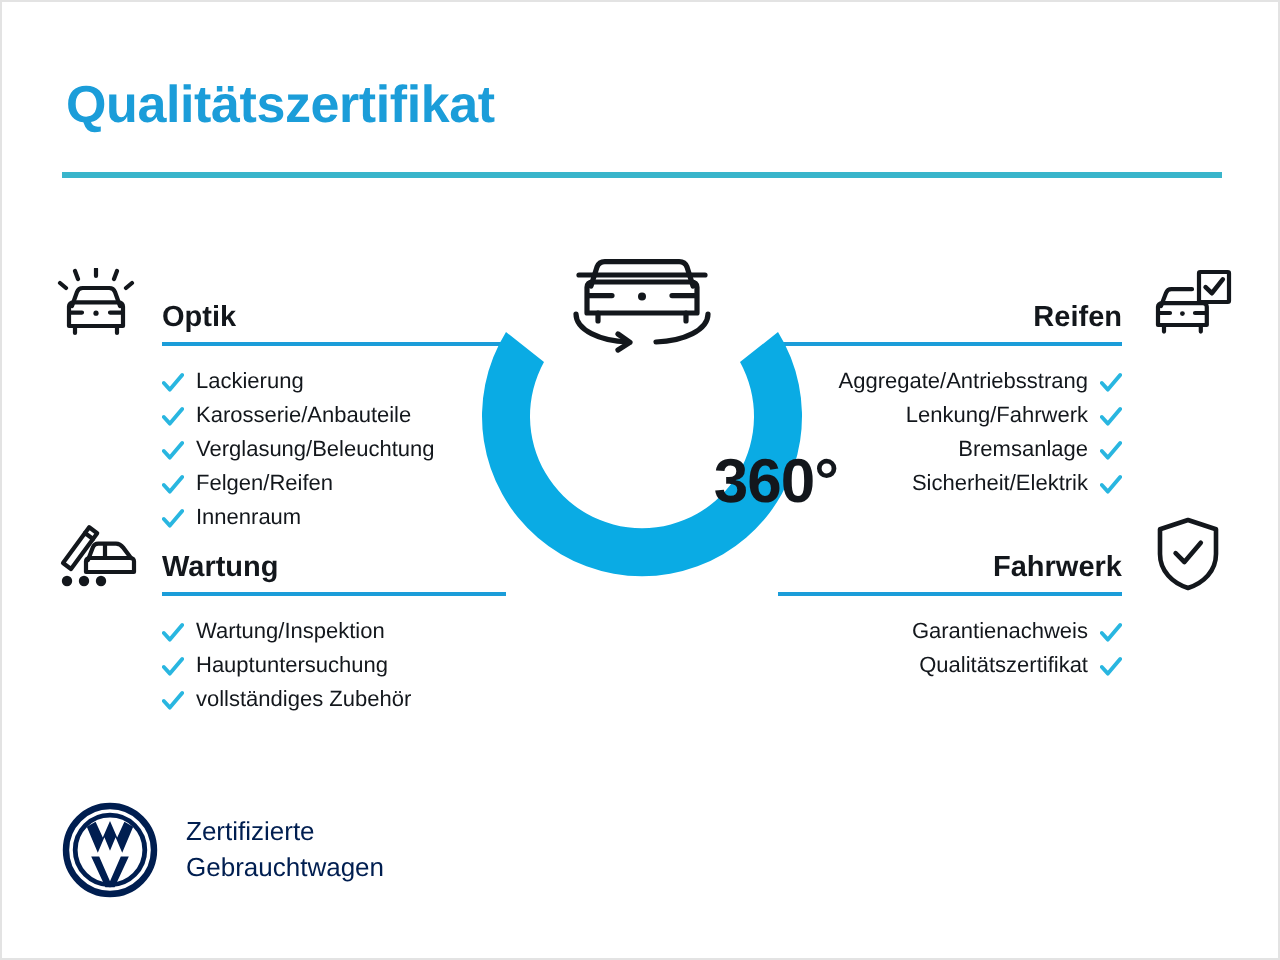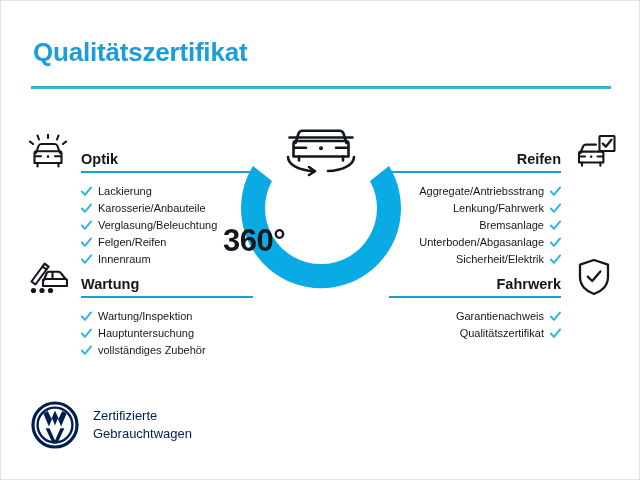--- a/index.html
+++ b/index.html
@@ -117,21 +117,21 @@
     position: absolute;
     left: 222px;
     top: 118px;
     width: 196px;
     height: 196px;
   }
   .badge-360 {
     position: absolute;
     left: 0; right: 0;
     top: 104px;
-    text-align: left;
+    text-align: right;
     font-size: 31px;
     font-weight: bold;
     color: #13171c;
     letter-spacing: -0.5px;
   }
 
   
   .footer {
     position: absolute;
     left: 30px;
@@ -281,26 +281,20 @@
       <li>
         <svg class="chk" viewBox="0 0 12 12">
             <path d="M1 6 L4.3 9.6 L11 1.6" stroke="#29b6e0" stroke-width="2.1" fill="none" stroke-linecap="round" stroke-linejoin="round"></path>
           </svg>
         <span>Bremsanlage</span>
       </li>
       <li>
         <svg class="chk" viewBox="0 0 12 12">
             <path d="M1 6 L4.3 9.6 L11 1.6" stroke="#29b6e0" stroke-width="2.1" fill="none" stroke-linecap="round" stroke-linejoin="round"></path>
           </svg>
-        <span>Unterboden/Abgasanlage</span>
-      </li>
-      <li>
-        <svg class="chk" viewBox="0 0 12 12">
-            <path d="M1 6 L4.3 9.6 L11 1.6" stroke="#29b6e0" stroke-width="2.1" fill="none" stroke-linecap="round" stroke-linejoin="round"></path>
-          </svg>
         <span>Sicherheit/Elektrik</span>
       </li>
     </ul>
   </div>
 
   <div class="section sec-garantie right">
     <div class="sec-head">
       <span class="sec-icon">
         <svg width="34" height="38" viewBox="0 0 34 38" fill="none" stroke="#13171c" stroke-width="2.3" stroke-linecap="round" stroke-linejoin="round">
           <path d="M17 2 L31 6.6 L31 19 C31 27.5 24.8 33.5 17 36 C9.2 33.5 3 27.5 3 19 L3 6.6 Z"></path>

